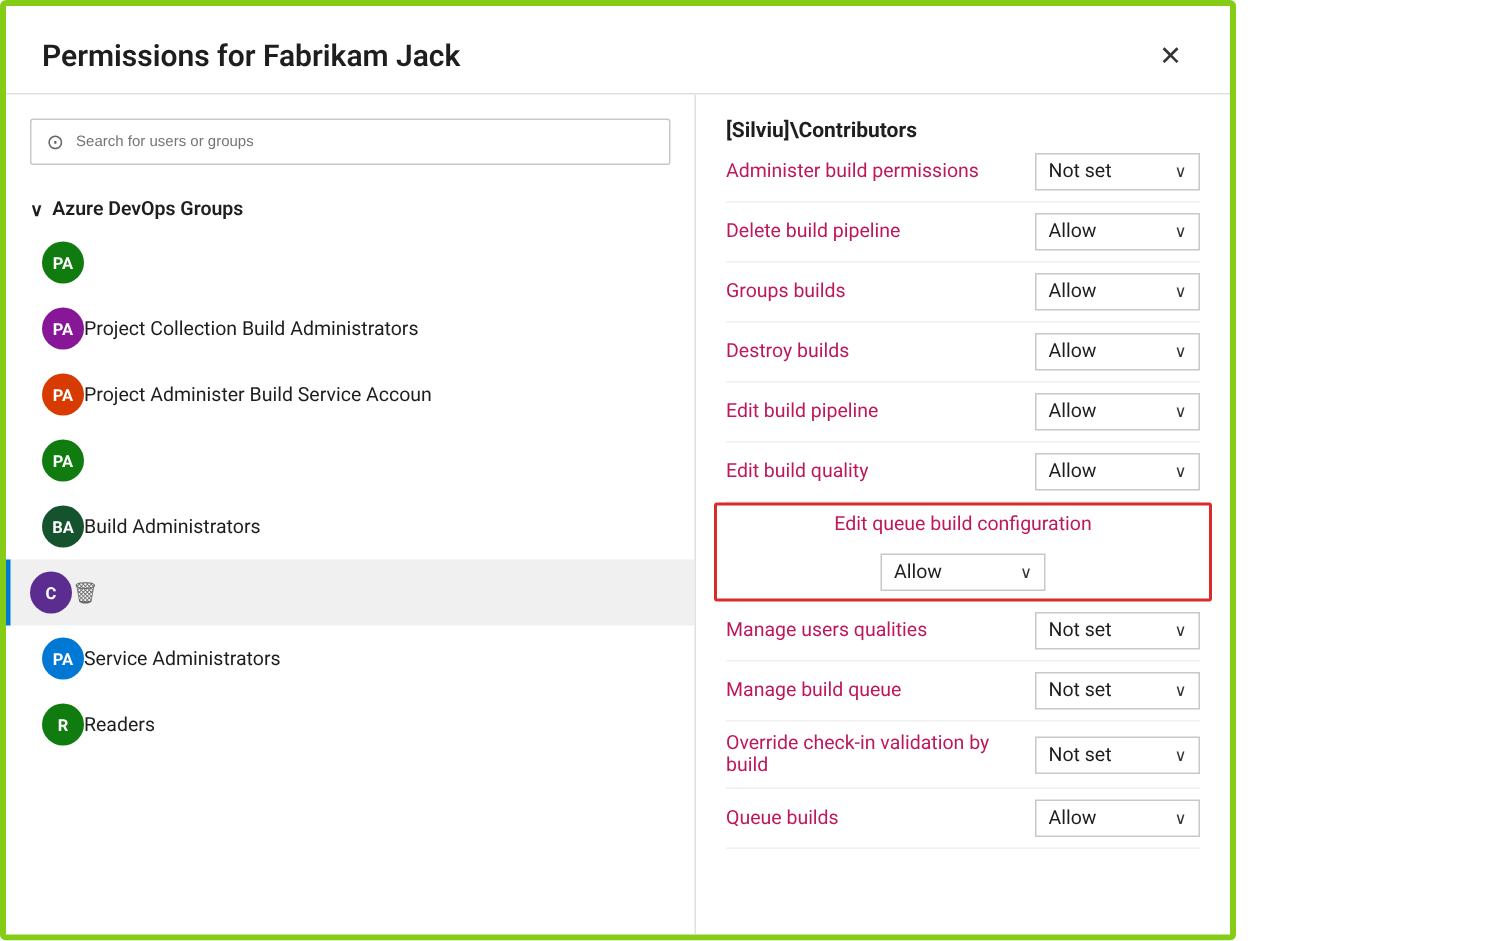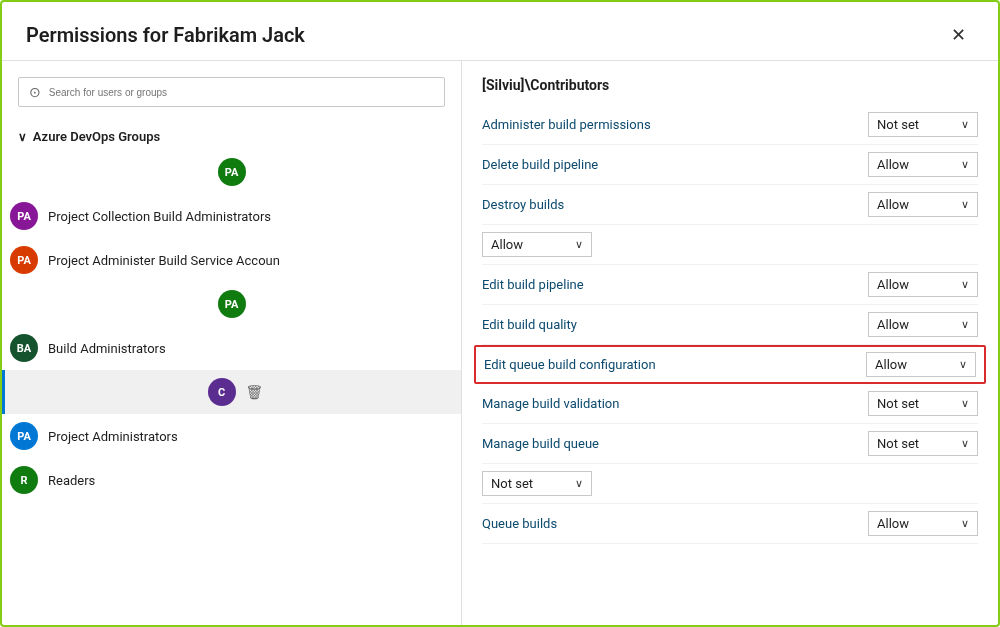--- a/index.html
+++ b/index.html
@@ -3,24 +3,24 @@
   <meta charset="utf-8">
   <style>
     * { box-sizing: border-box; margin: 0; padding: 0; }
     body {
       font-family: -apple-system, BlinkMacSystemFont, "Segoe UI", Roboto, sans-serif;
       font-size: 14px;
       background: #fff;
       color: #1e1e1e;
     }
     .dialog {
-      width: 1000px;
+      width: 824px;
       min-height: 627px;
       background: #fff;
-      border: 2px solid #84cc16;
+      border: 4px solid #84cc16;
       border-radius: 4px;
       display: flex;
       flex-direction: column;
       position: relative;
     }
     .dialog-header {
       display: flex;
       align-items: center;
       justify-content: space-between;
       padding: 20px 24px 12px 24px;
@@ -84,25 +84,23 @@
     }
     .chevron {
       font-size: 12px;
     }
     .group-list {
       list-style: none;
     }
     .group-item {
       display: flex;
       align-items: center;
-      padding: 8px 8px;
+      padding: 8px 24px;
       cursor: pointer;
-      gap: 10px;
       position: relative;
-      justify-content: center;
     }
     .group-item.selected {
       background: #f0f0f0;
       border-left: 3px solid #0078d4;
       padding-left: 13px;
     }
     .avatar {
       width: 28px;
       height: 28px;
       border-radius: 50%;
@@ -130,39 +128,39 @@
     .right-panel {
       flex: 1;
       display: flex;
       flex-direction: column;
       padding: 16px 20px;
       overflow-y: auto;
     }
     .right-panel-title {
       font-weight: 700;
       font-size: 14px;
-      margin-bottom: 12px;
     }
     .permission-row {
       display: flex;
       align-items: center;
       justify-content: space-between;
       padding: 7px 0;
       border-bottom: 1px solid #f0f0f0;
       gap: 12px;
     }
     .permission-row.highlighted {
       border: 2px solid #d92b2b;
       border-radius: 2px;
       padding: 5px 8px;
       margin: 0 -8px;
+      flex-direction: column;
     }
     .permission-label {
       font-size: 13px;
-      color: #0c4a6e;
+      color: #be185d;
       flex: 1;
     }
     .permission-select {
       display: flex;
       align-items: center;
       border: 1px solid #c8c8c8;
       border-radius: 0;
       padding: 4px 8px;
       min-width: 110px;
       justify-content: flex-end;
@@ -217,21 +215,21 @@
           <li class="group-item">
             <div class="avatar" style="background: #14532d;">BA</div>
             <span class="group-name">Build Administrators</span>
           </li>
           <li class="group-item selected">
             <div class="avatar" style="background: rgb(92, 45, 145);">C</div>
             <span class="delete-icon">🗑</span>
           </li>
           <li class="group-item">
             <div class="avatar" style="background: rgb(0, 120, 212);">PA</div>
-            <span class="group-name">Project Administrators</span>
+            <span class="group-name">Service Administrators</span>
           </li>
           <li class="group-item">
             <div class="avatar" style="background: rgb(16, 124, 16);">R</div>
             <span class="group-name">Readers</span>
           </li>
         </ul>
     </div>
 
     <div class="right-panel">
       <div class="right-panel-title">[Silviu]\Contributors</div>
@@ -244,27 +242,28 @@
             </div>
           </div>
           <div class="permission-row">
             <span class="permission-label">Delete build pipeline</span>
             <div class="permission-select">
               <span class="permission-select-text">Allow</span>
               <span class="select-chevron">∨</span>
             </div>
           </div>
           <div class="permission-row">
+            <span class="permission-label">Groups builds</span>
+            <div class="permission-select">
+              <span class="permission-select-text">Allow</span>
+              <span class="select-chevron">∨</span>
+            </div>
+          </div>
+          <div class="permission-row">
             <span class="permission-label">Destroy builds</span>
-            <div class="permission-select">
-              <span class="permission-select-text">Allow</span>
-              <span class="select-chevron">∨</span>
-            </div>
-          </div>
-          <div class="permission-row">
             <div class="permission-select">
               <span class="permission-select-text">Allow</span>
               <span class="select-chevron">∨</span>
             </div>
           </div>
           <div class="permission-row">
             <span class="permission-label">Edit build pipeline</span>
             <div class="permission-select">
               <span class="permission-select-text">Allow</span>
               <span class="select-chevron">∨</span>
@@ -278,34 +277,35 @@
             </div>
           </div>
           <div class="permission-row highlighted">
             <span class="permission-label">Edit queue build configuration</span>
             <div class="permission-select">
               <span class="permission-select-text">Allow</span>
               <span class="select-chevron">∨</span>
             </div>
           </div>
           <div class="permission-row">
-            <span class="permission-label">Manage build validation</span>
+            <span class="permission-label">Manage users qualities</span>
             <div class="permission-select">
               <span class="permission-select-text">Not set</span>
               <span class="select-chevron">∨</span>
             </div>
           </div>
           <div class="permission-row">
             <span class="permission-label">Manage build queue</span>
             <div class="permission-select">
               <span class="permission-select-text">Not set</span>
               <span class="select-chevron">∨</span>
             </div>
           </div>
           <div class="permission-row">
+            <span class="permission-label">Override check-in validation by build</span>
             <div class="permission-select">
               <span class="permission-select-text">Not set</span>
               <span class="select-chevron">∨</span>
             </div>
           </div>
           <div class="permission-row">
             <span class="permission-label">Queue builds</span>
             <div class="permission-select">
               <span class="permission-select-text">Allow</span>
               <span class="select-chevron">∨</span>

